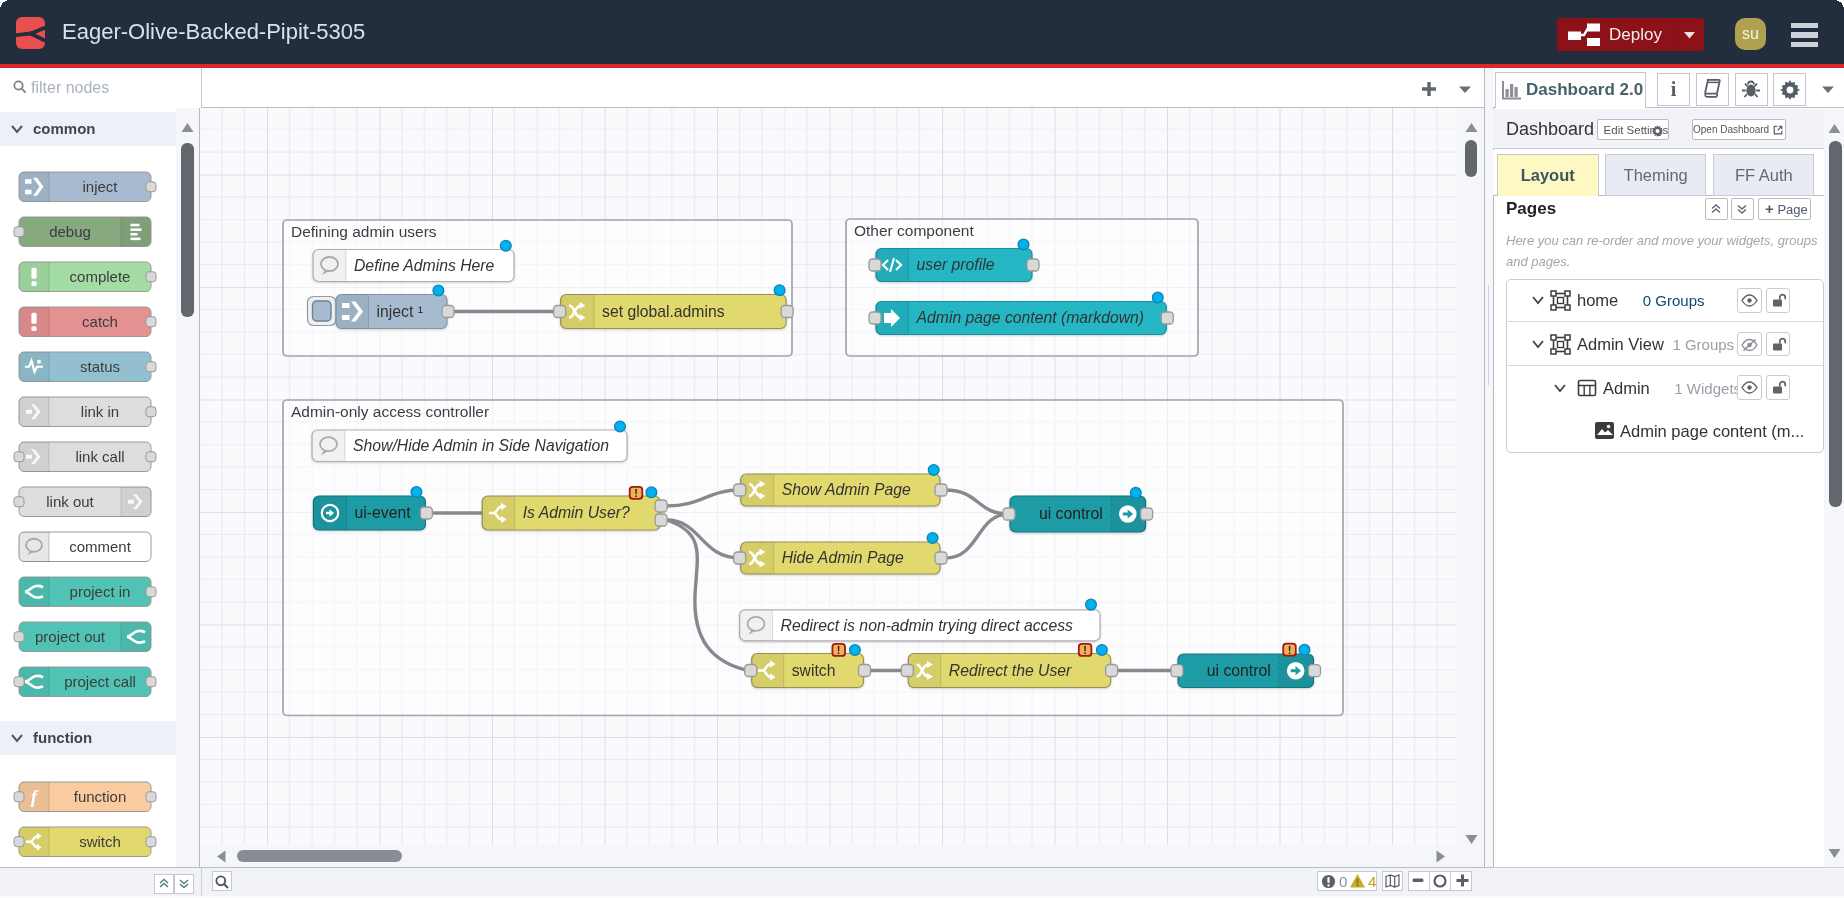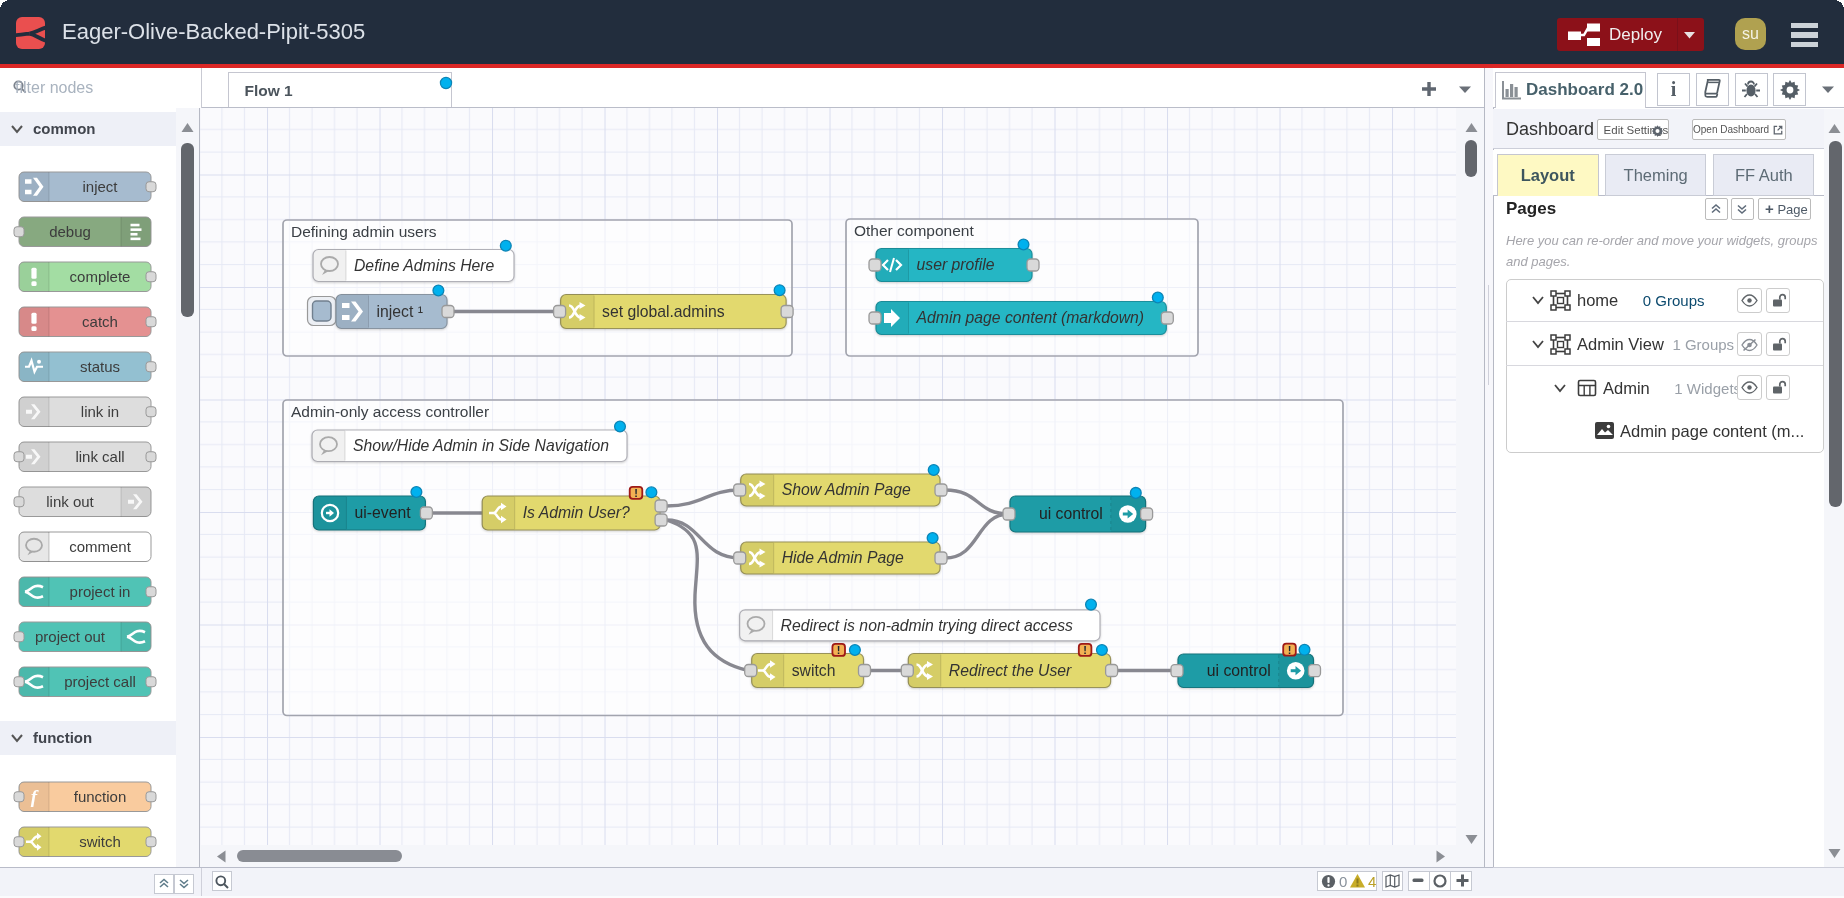--- a/index.html
+++ b/index.html
@@ -13,21 +13,21 @@
   #deploy { left:1557px; top:18px; width:147px; height:33px; background:#8c1119; border-radius:3px; }
   #deploy .txt { position:absolute; left:52px; top:0; height:33px; line-height:33px; color:#f0eeee; font-size:17px; }
   #deploy .divider { position:absolute; left:120px; top:0px; width:1px; height:33px; background:#7a1019; }
   #su { left:1735px; top:18px; width:31px; height:32px; background:#b0a150; border-radius:10px; color:#f4f2e4; font-size:16px; text-align:center; line-height:31px; }
   .hbar { left:1791px; width:27px; height:5.5px; background:#ccd2d8; }
   
   #redline { left:0; top:64px; width:1844px; height:3.5px; background:#dc2726; }
   
   #toolbar { left:0; top:67.5px; width:1493px; height:40px; background:#fff; border-bottom:1px solid #babdc9; }
   #filterbox { left:0; top:67.5px; width:202px; height:40px; background:#fff; border-right:1px solid #c9cad3; }
-  #filtertext { left:15px; top:67.5px; height:40px; line-height:40px; color:#a9b3bf; font-size:16px; }
+  #filtertext { left:31px; top:67.5px; height:40px; line-height:40px; color:#a9b3bf; font-size:16px; }
   #flowtab { left:227.5px; top:71.5px; width:224.5px; height:35.5px; background:#fff; border:1px solid #c5c6d0; border-bottom:none; }
   #flowtab span { position:absolute; left:16px; top:0; height:34px; line-height:36px; font-size:15.5px; font-weight:bold; color:#4b545c; }
 </style>
 </head>
 <body>
 <div id="app">
   <div class="abs" id="header"></div>
   <div class="abs" id="logo">
     <svg width="31" height="32" viewBox="0 0 31 32" style="position:absolute;left:0;top:0">
       <path d="M-1,18.2 C6,17.6 10,17 13.5,16.6" fill="none" stroke="#222d3d" stroke-width="3.8"></path>
@@ -56,26 +56,20 @@
   <div class="abs" style="left:0;top:0;width:10px;height:10px;background:radial-gradient(circle at 10px 10px, transparent 10px, #fff 10px)"></div>
   <div class="abs" style="left:1834px;top:0;width:10px;height:10px;background:radial-gradient(circle at 0px 10px, transparent 10px, #fff 10px)"></div>
   <div class="abs" id="redline"></div>
   <div class="abs" id="toolbar"></div>
   <div class="abs" id="filterbox"></div>
   <svg class="abs" style="left:12px;top:79px" width="16" height="16" viewBox="0 0 16 16">
     <circle cx="6.5" cy="6.5" r="4.2" fill="none" stroke="#7b828c" stroke-width="1.8"></circle>
     <path d="M9.7,9.7 L13.6,13.6" stroke="#7b828c" stroke-width="1.8"></path>
   </svg>
   <div class="abs" id="filtertext">filter nodes</div>
-  <div class="abs" id="flowtab">
-      <span>Flow 1</span>
-    <svg width="14" height="14" style="position:absolute;left:210px;top:3px" viewBox="0 0 14 14">
-      <circle cx="7" cy="7" r="5.6" fill="#00b1ee" stroke="#0c85b6" stroke-width="1.2"></circle>
-    </svg>
-  </div>
   <svg class="abs" style="left:1421px;top:81px" width="16" height="16" viewBox="0 0 16 16">
     <path d="M8,1 V15 M1,8 H15" stroke="#5f6670" stroke-width="3.4"></path>
   </svg>
   <svg class="abs" style="left:1458px;top:85px" width="14" height="9" viewBox="0 0 14 9">
     <path d="M1,1.5 L13,1.5 L7,8 Z" fill="#6a7078"></path>
   </svg>
 <svg class="abs" style="left:0;top:108px" width="202" height="758" viewBox="0 108 202 758">
 <rect x="0" y="112" width="176" height="34" fill="#eef0f7"></rect>
 <path d="M12,126 l5,6 l5,-6" fill="none" stroke="#555" stroke-width="2"></path>
 <text x="33" y="134" font-size="15" font-weight="bold" fill="#41454d">common</text>

